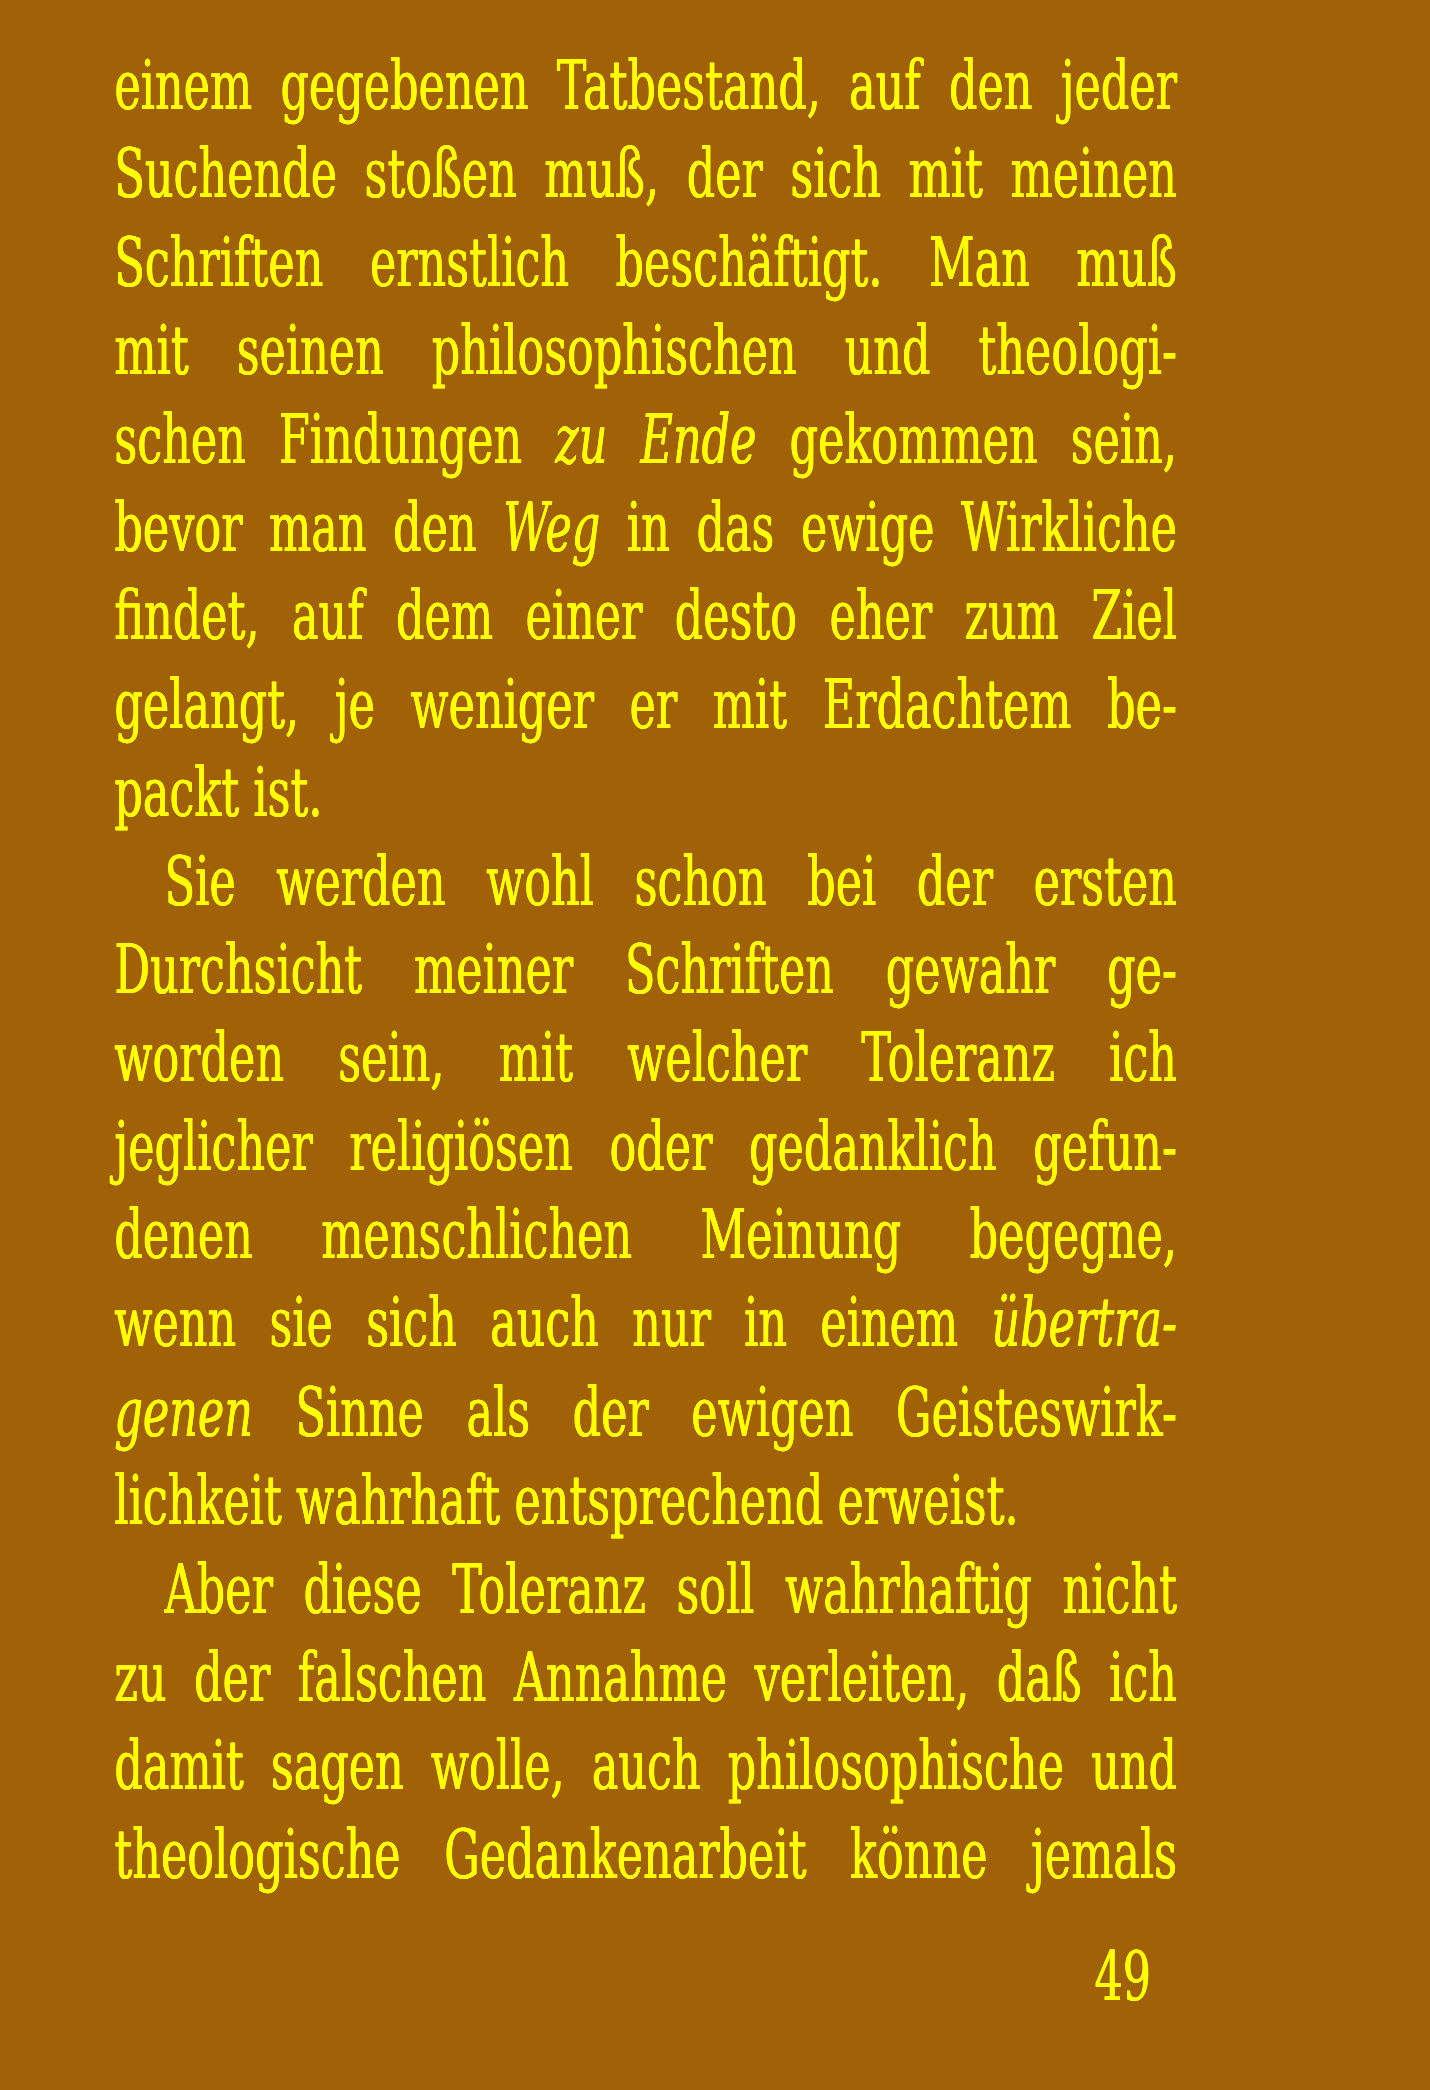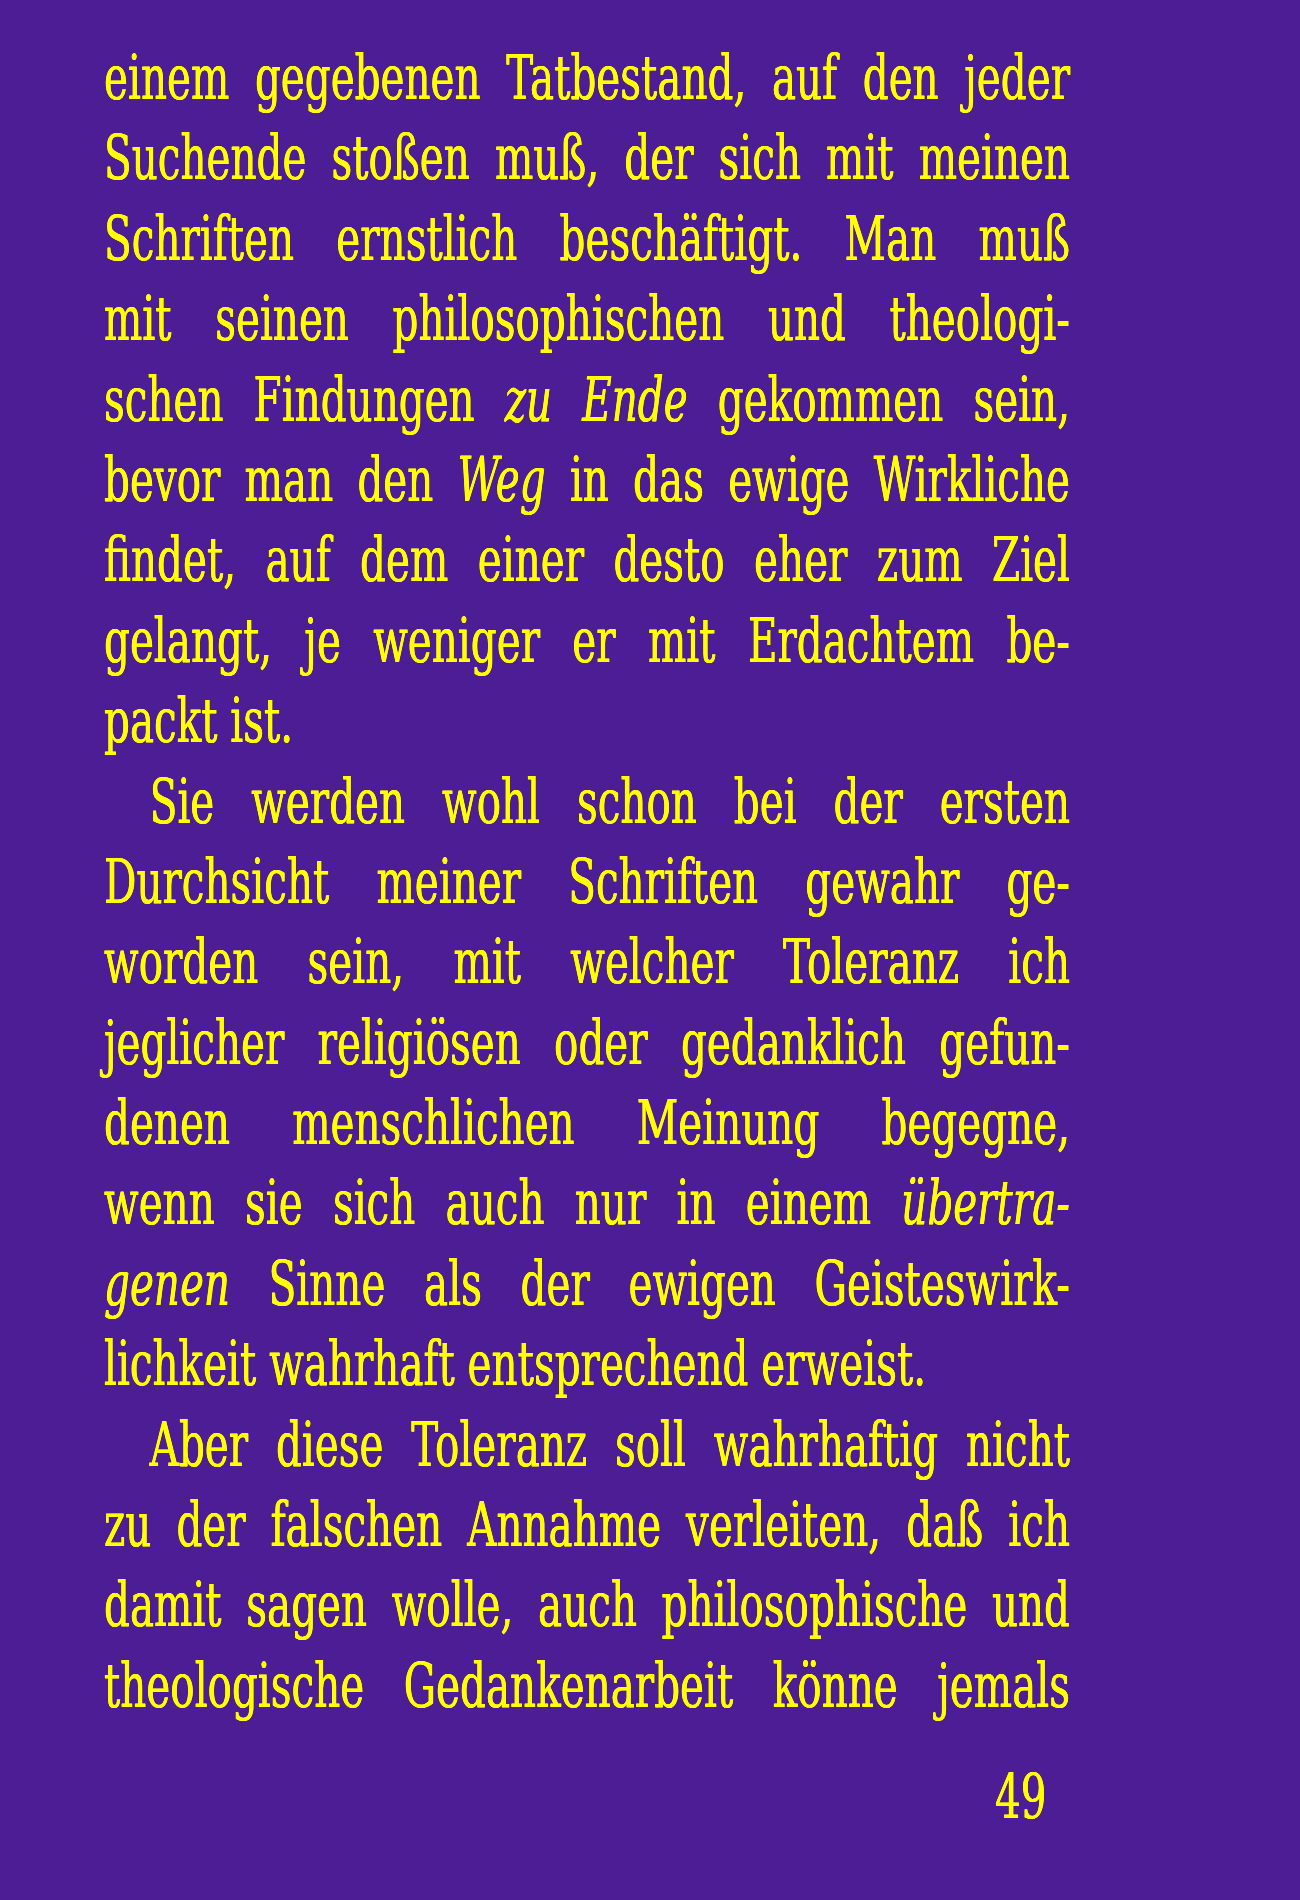--- a/index.html
+++ b/index.html
@@ -4,21 +4,21 @@
 <style>
   html, body {
     margin: 0;
     padding: 0;
     background: #000000;
   }
   .page {
     position: relative;
     width: 1300px;
     height: 1900px;
-    background: #4c1d95;
+    background: #a16207;
     overflow: hidden;
     font-family: "DejaVu Serif", "Liberation Serif", serif;
   }
   .textblock {
     position: absolute;
     left: 104px;
     top: 38px;
     width: 966px;
   }
   .line {

